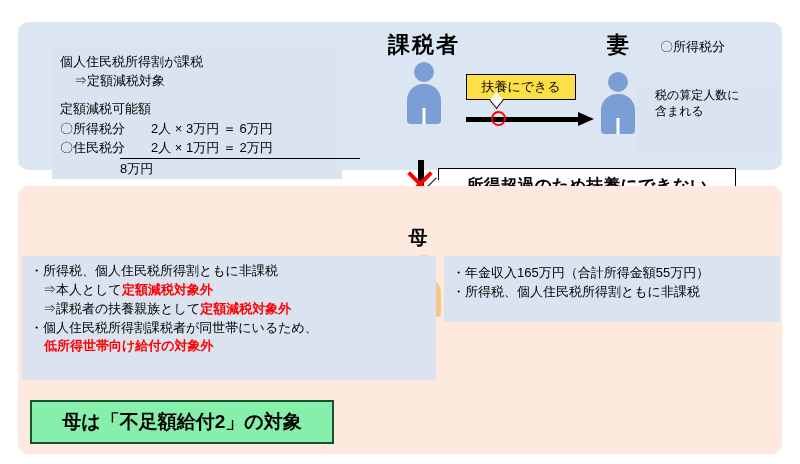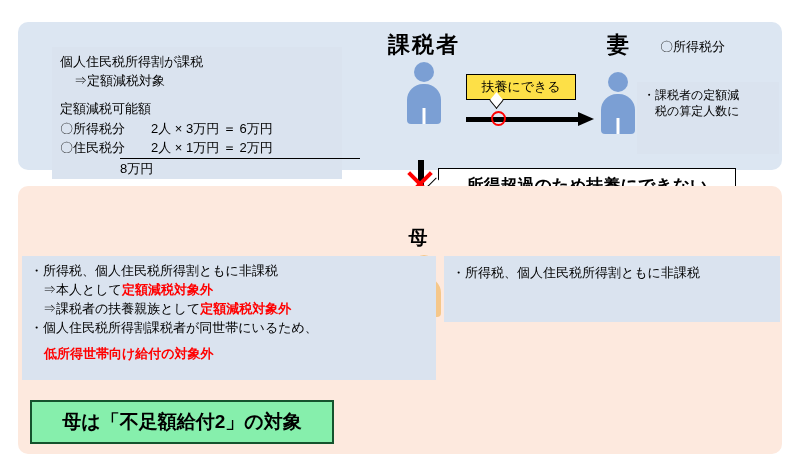--- a/index.html
+++ b/index.html
@@ -85,21 +85,21 @@
     box-sizing: border-box;
   }
 
   .line {
     font-size: 13px;
     line-height: 1.45;
     white-space: nowrap;
   }
   .indent1 { padding-left: 14px; }
   .spacer { height: 9px; }
-  .red { color: #ff0000; font-weight: bold; margin-top: 8px; }
+  .red { color: #ff0000; font-weight: bold; }
 
   
   .calc-row {
     font-size: 13px;
     white-space: nowrap;
     line-height: 1.5;
   }
   .calc-total {
     font-size: 13px;
     padding-right: 26px;
@@ -371,22 +371,22 @@
 
   <div class="callout-fuyou">扶養にできる</div>
 
   <div class="arrow-h">
     <div class="shaft"></div>
     <div class="head"></div>
     <div class="circle"></div>
   </div>
 
   <div class="box-wife-note">
-    <div>・課税者の定額減</div>
     <div>　税の算定人数に</div>
+    <div>　含まれる</div>
   </div>
 
   <div class="arrow-v">
     <div class="shaft"></div>
     <div class="head"></div>
   </div>
   <div class="red-x">
     <span></span>
     <span></span>
   </div>
@@ -404,18 +404,19 @@
 
   <div class="box-mother-left">
     <div class="line">・所得税、個人住民税所得割ともに非課税</div>
     <div class="line"><span>　⇒本人として</span><span class="red">定額減税対象外</span></div>
     <div class="line"><span>　⇒課税者の扶養親族として</span><span class="red">定額減税対象外</span></div>
     <div class="line">・個人住民税所得割課税者が同世帯にいるため、</div>
     <div class="line red indent1">低所得世帯向け給付の対象外</div>
   </div>
 
   <div class="box-mother-right">
+    <div class="line">・年金収入165万円（合計所得金額55万円）</div>
     <div class="line">・所得税、個人住民税所得割ともに非課税</div>
   </div>
 
   <div class="conclusion">母は「不足額給付2」の対象</div>
 
 </div>
 
 </body></html>

